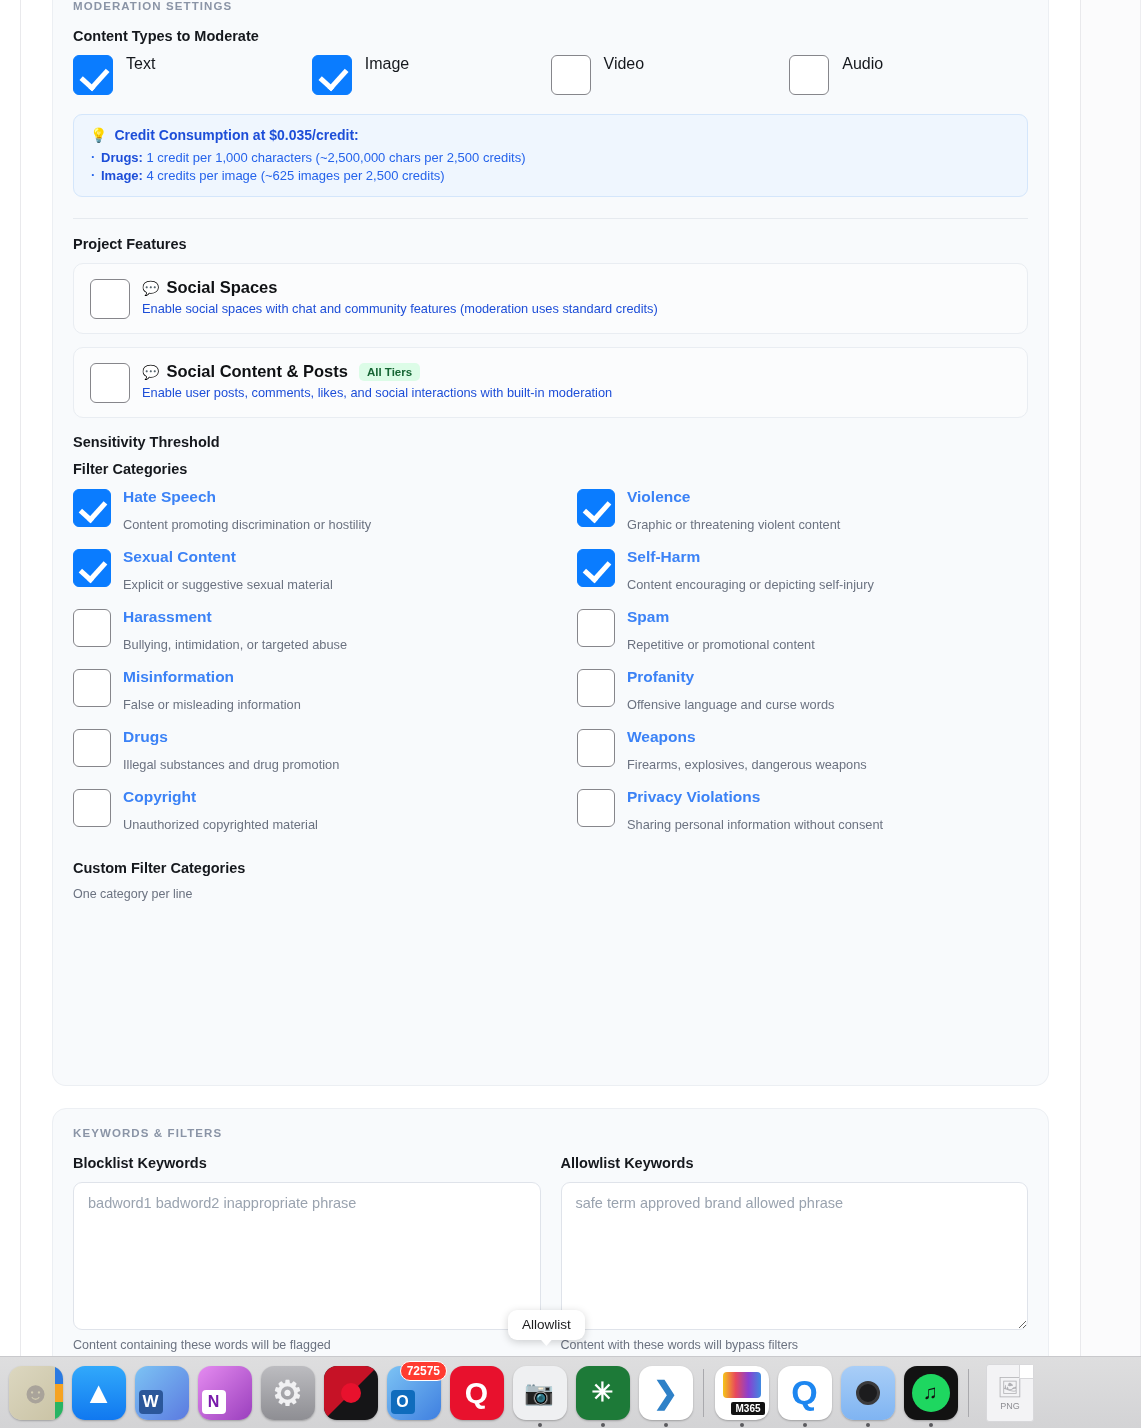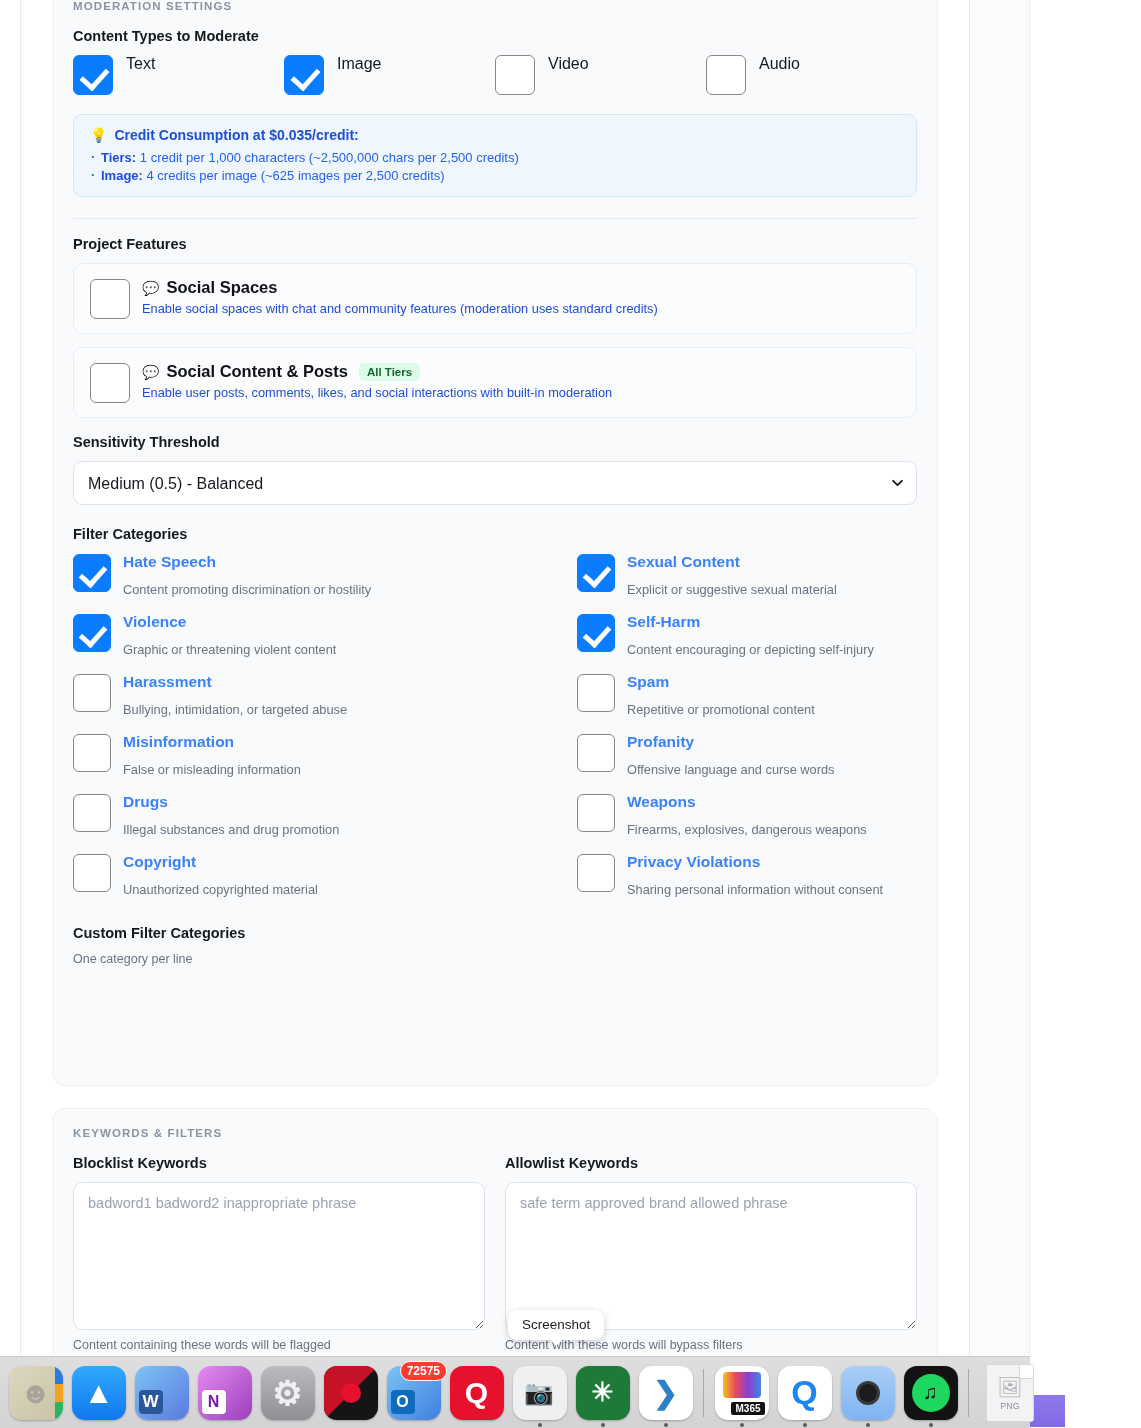--- a/index.html
+++ b/index.html
@@ -7,21 +7,21 @@
     margin: 0; padding: 0;
     width: 1141px; height: 1428px;
     overflow: hidden;
     background: #ffffff;
     font-family: "Liberation Sans", sans-serif;
     -webkit-font-smoothing: antialiased;
   }
 
   #page {
     position: relative;
-    width: 1030px;
+    width: 1141px;
     height: 1428px;
     background: #ffffff;
   }
 
   
   .edge-line { position: absolute; top: 0; bottom: 0; width: 1px; background: #e9e9ec; }
   .edge-left  { left: 20px; }
   .edge-right { right: 60px; }
   .edge-right2 { right: 0px; background:#ededf0; }
   .right-fill { position:absolute; top:0; bottom:0; right:0; width:60px; background:#fbfbfc; }
@@ -346,21 +346,21 @@
           <span class="ctype-label">Audio</span>
         </label>
       </div>
 
       <div class="callout">
         <div class="callout-title">
           <span class="bulb">💡</span>
           <span>Credit Consumption at $0.035/credit:</span>
         </div>
         <div class="callout-line">
-          <b>Tiers:</b><span> 1 credit per 1,000 characters (~2,500,000 chars per 2,500 credits)</span>
+          <b>Drugs:</b><span> 1 credit per 1,000 characters (~2,500,000 chars per 2,500 credits)</span>
         </div>
         <div class="callout-line">
           <b>Image:</b><span> 4 credits per image (~625 images per 2,500 credits)</span>
         </div>
       </div>
 
       <div class="divider"></div>
 
       <div class="field-label">Project Features</div>
 
@@ -382,52 +382,44 @@
             <span class="bubble-icon">💬</span>
             <span>Social Content &amp; Posts</span>
             <span class="badge">All Tiers</span>
           </div>
           <div class="feature-desc">Enable user posts, comments, likes, and social interactions with built-in moderation</div>
         </div>
       </div>
 
       <div class="field-label" style="margin-top:16px">Sensitivity Threshold</div>
 
-      <div class="select-wrap">
-        <select class="sel">
-          <option>Medium (0.5) - Balanced</option>
-        </select>
-        <svg class="sel-caret" viewBox="0 0 12 8" fill="none">
-          <path d="M1 1.5 L6 6.5 L11 1.5" stroke="currentColor" stroke-width="2.2" stroke-linecap="round" stroke-linejoin="round"></path>
-        </svg>
-      </div>
 
       <div class="field-label">Filter Categories</div>
 
       <div class="fc-grid">
         <label class="fc">
           <span class="cb sm checked"></span>
           <span>
             <span class="fc-title" style="display:block">Hate Speech</span>
             <span class="fc-desc" style="display:block">Content promoting discrimination or hostility</span>
           </span>
         </label>
         <label class="fc">
           <span class="cb sm checked"></span>
           <span>
+            <span class="fc-title" style="display:block">Violence</span>
+            <span class="fc-desc" style="display:block">Graphic or threatening violent content</span>
+          </span>
+        </label>
+
+        <label class="fc">
+          <span class="cb sm checked"></span>
+          <span>
             <span class="fc-title" style="display:block">Sexual Content</span>
             <span class="fc-desc" style="display:block">Explicit or suggestive sexual material</span>
-          </span>
-        </label>
-
-        <label class="fc">
-          <span class="cb sm checked"></span>
-          <span>
-            <span class="fc-title" style="display:block">Violence</span>
-            <span class="fc-desc" style="display:block">Graphic or threatening violent content</span>
           </span>
         </label>
         <label class="fc">
           <span class="cb sm checked"></span>
           <span>
             <span class="fc-title" style="display:block">Self-Harm</span>
             <span class="fc-desc" style="display:block">Content encouraging or depicting self-injury</span>
           </span>
         </label>
 
@@ -510,21 +502,21 @@
 
         <div>
           <div class="field-label">Allowlist Keywords</div>
           <textarea class="ta" rows="6" style="height: 148px;" placeholder="safe term approved brand allowed phrase"></textarea>
           <div class="helper">Content with these words will bypass filters</div>
         </div>
       </div>
     </section>
   </div>
 
-  <div class="tooltip">Screenshot</div>
+  <div class="tooltip">Allowlist</div>
 
   <div class="dock-purple"></div>
   <div class="dock">
 
     <div class="dock-item">
       <div class="app" style="background:linear-gradient(135deg,#dcd7c0,#c9c2a4);">
         <span style="font-size:30px;color:#a9a39a;">☻</span>
         <span style="position:absolute;right:0;top:0;width:8px;height:18px;background:#2a7ae2;"></span>
         <span style="position:absolute;right:0;top:18px;width:8px;height:18px;background:#f6a321;"></span>
         <span style="position:absolute;right:0;top:36px;width:8px;height:18px;background:#28b463;"></span>

